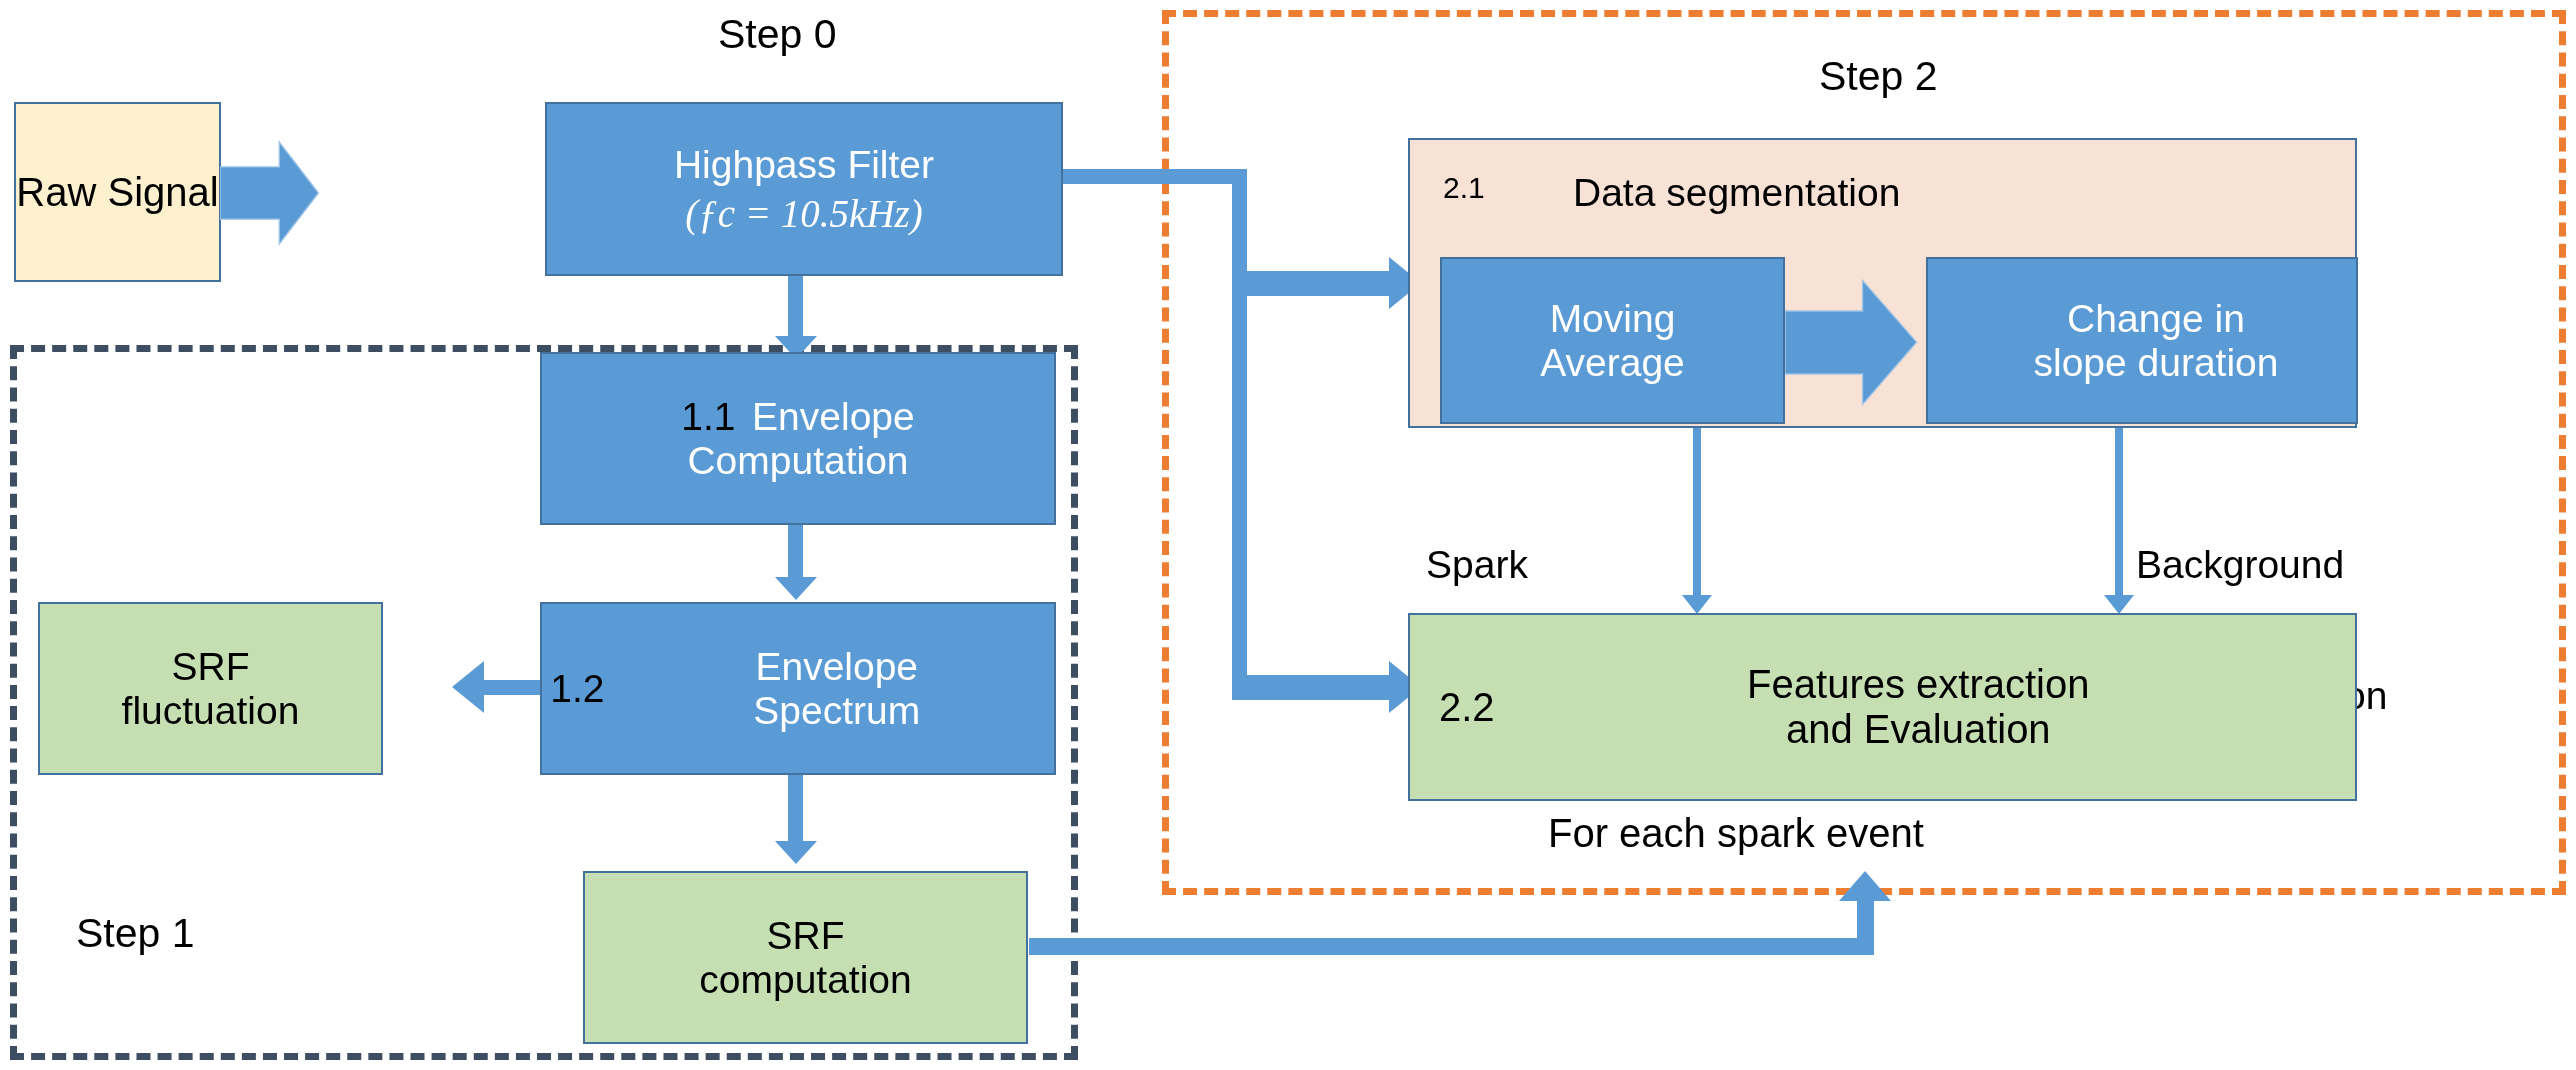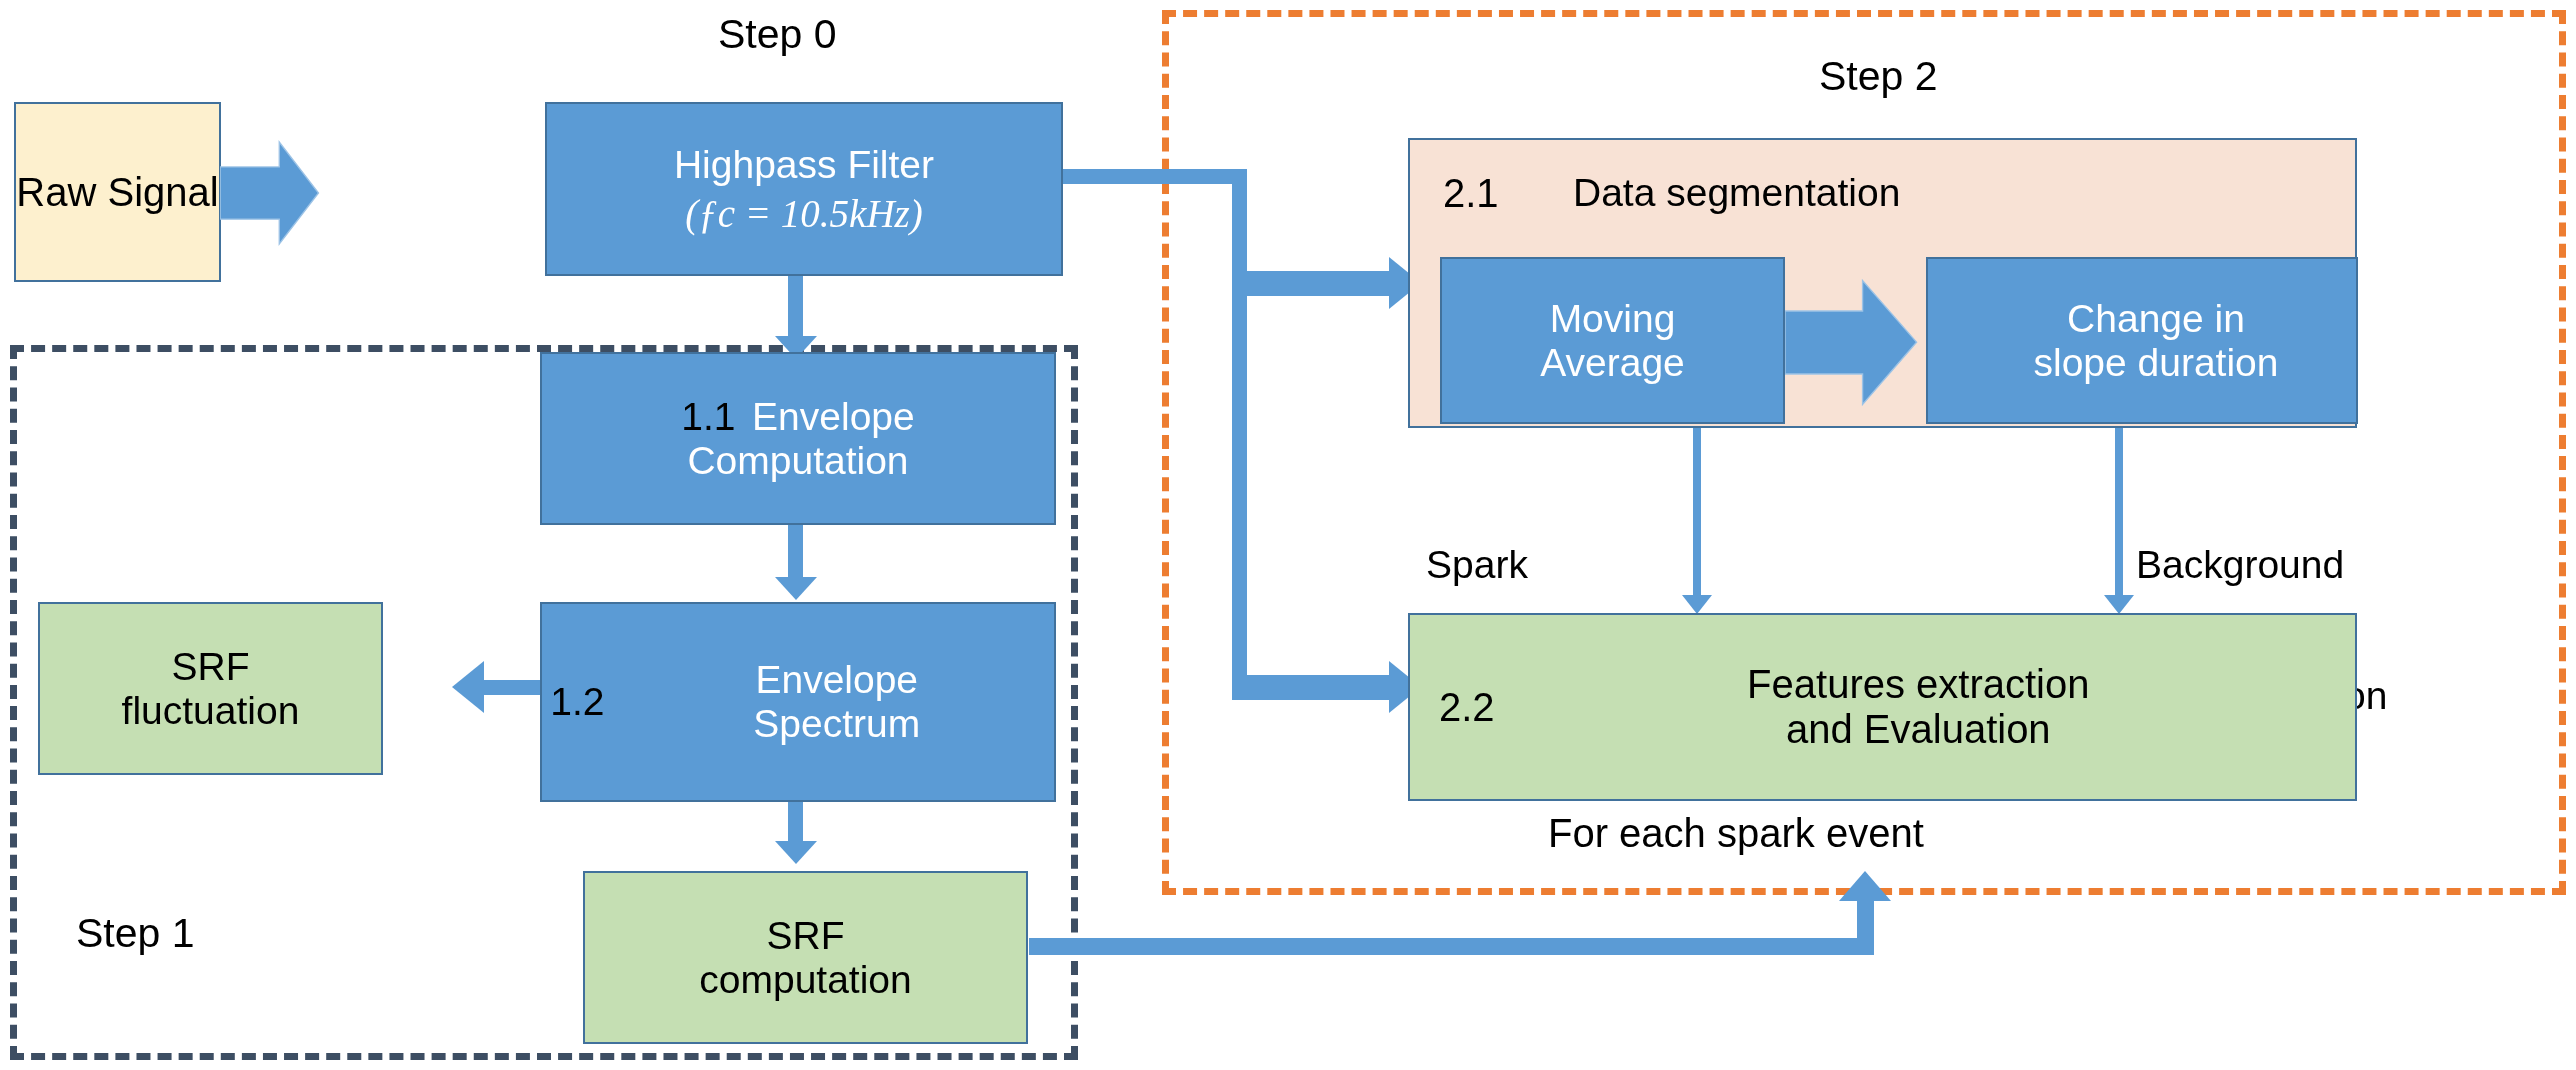--- a/index.html
+++ b/index.html
@@ -154,42 +154,42 @@
   </div>
 
   <div class="abs box box-blue" style="left:540px; top:352px; width:516px; height:173px; flex-direction:column; font-size:39px;">
     <div style="display:flex; align-items:center; gap:16.6px;">
       <span class="num-black">1.1</span>
       <span>Envelope</span>
     </div>
     <span>Computation</span>
   </div>
 
-  <div class="abs box box-blue" style="left:540px; top:602px; width:516px; height:200px; font-size:39px;
+  <div class="abs box box-blue" style="left:540px; top:602px; width:516px; height:173px; font-size:39px;
               justify-content:flex-start; padding-left:8.3px;">
     <span class="num-black" style="margin-right:15px;">1.2</span>
     <span style="display:flex; flex-direction:column; align-items:center; flex:1;">
       <span>Envelope</span>
       <span>Spectrum</span>
     </span>
   </div>
 
   <div class="abs box box-green" style="left:38px; top:602px; width:345px; height:173px; flex-direction:column; font-size:39px;">
     <span>SRF</span>
     <span>fluctuation</span>
   </div>
 
   <div class="abs box box-green" style="left:583px; top:871px; width:445px; height:173px; flex-direction:column; font-size:39px;">
     <span>SRF</span>
     <span>computation</span>
   </div>
 
   <div class="abs box box-peach" style="left:1408px; top:138px; width:949px; height:290px; display:block;"></div>
 
-  <div class="abs label" style="left:1443px; top:171px; font-size:40px;text-align:right;">2.1</div>
+  <div class="abs label" style="left:1443px; top:171px; font-size:30px;text-align:right;">2.1</div>
   <div class="abs label" style="left:1573px; top:171px; font-size:39px;">Data segmentation</div>
 
   <div class="abs box box-blue" style="left:1440px; top:257px; width:345px; height:167px; flex-direction:column; font-size:39px;">
     <span>Moving</span>
     <span>Average</span>
   </div>
 
   <div class="abs blockarrow" style="left:1785px; top:275px;">
     <svg width="133" height="135" viewBox="0 0 192 195">
       <polygon points="0,52 112,52 112,8 190,97 112,187 112,143 0,143" fill="#5B9BD5" stroke="#9DC3E6" stroke-width="2"></polygon>

